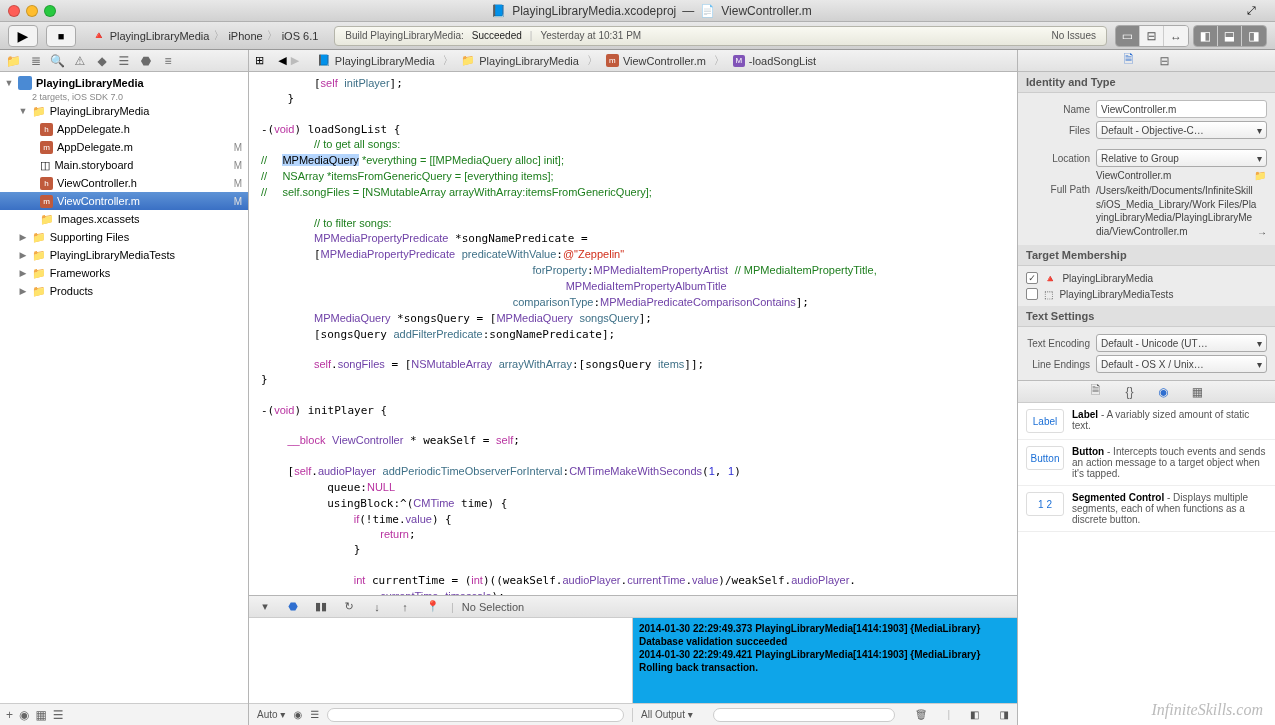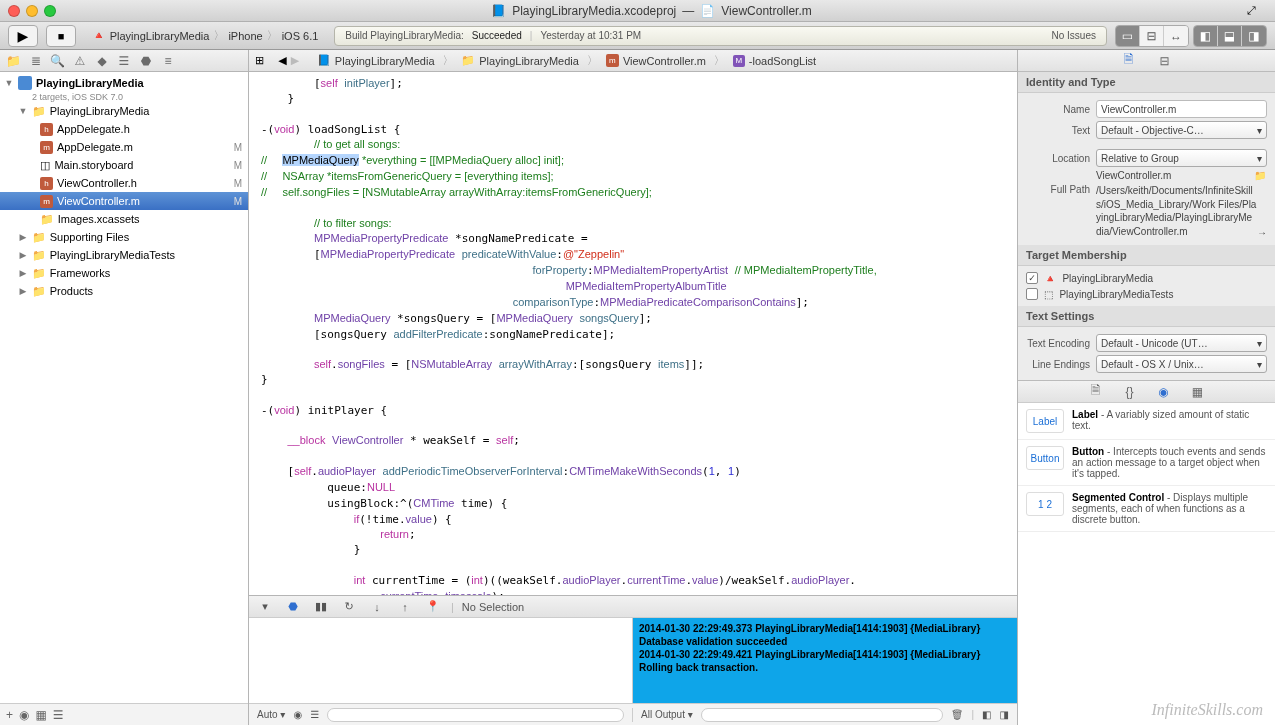--- a/index.html
+++ b/index.html
@@ -67,21 +67,21 @@
 
 .debug-area { height: 130px; border-top: 1px solid #b5b5b5; display: flex; flex-direction: column; }
 .debug-toolbar { height: 22px; background: linear-gradient(#f2f2f2, #e2e2e2); border-bottom: 1px solid #ccc; display: flex; align-items: center; padding: 0 6px; gap: 8px; font-size: 11px; color: #555; }
 .dbg-btn { width: 20px; height: 16px; display: flex; align-items: center; justify-content: center; font-size: 11px; }
 .debug-body { flex: 1; display: flex; }
 .vars-pane { width: 50%; border-right: 1px solid #ccc; background: #fff; }
 .console-pane { flex: 1; background: #0ea5e9; font-family: Menlo, monospace; font-size: 10px; padding: 4px 6px; line-height: 1.3; overflow: auto; }
 .console-pane b { color: #000; font-weight: bold; }
 .debug-footer { height: 22px; border-top: 1px solid #ccc; background: #f3f3f3; display: flex; align-items: center; font-size: 10px; color: #555; }
 .df-left { width: 50%; display: flex; align-items: center; padding: 0 8px; gap: 8px; border-right: 1px solid #ccc; }
-.df-right { flex: 1; display: flex; align-items: center; padding: 0 8px; gap: 8px; }
+.df-right { flex: 1; display: flex; align-items: center; padding: 0 8px; gap: 20px; }
 .filter-pill { flex: 1; height: 14px; border: 1px solid #ccc; border-radius: 8px; background: #fff; }
 
 
 .inspector { width: 257px; background: #ececec; display: flex; flex-direction: column; }
 .insp-tabs { height: 22px; background: linear-gradient(#f2f2f2, #e2e2e2); border-bottom: 1px solid #bbb; display: flex; align-items: center; justify-content: center; gap: 20px; }
 .insp-tab { width: 16px; height: 16px; display: flex; align-items: center; justify-content: center; color: #666; font-size: 12px; }
 .insp-section-title { padding: 4px 8px; font-size: 11px; font-weight: bold; color: #555; background: #e0e0e0; border-bottom: 1px solid #ccc; }
 .insp-body { padding: 4px 8px; font-size: 10px; color: #444; }
 .insp-row { display: flex; align-items: center; margin: 3px 0; gap: 6px; justify-content: flex-end; }
 .insp-label { width: 64px; text-align: right; color: #555; }
@@ -346,21 +346,21 @@
       <div class="insp-tab" style="color:#2f6fd0">🗎</div>
       <div class="insp-tab">⊟</div>
     </div>
     <div class="insp-section-title">Identity and Type</div>
     <div class="insp-body">
       <div class="insp-row">
         <div class="insp-label">Name</div>
         <div class="insp-field">ViewController.m</div>
       </div>
       <div class="insp-row">
-        <div class="insp-label">Text</div>
+        <div class="insp-label">Files</div>
         <div class="insp-select">
             <span>Default - Objective-C…</span>
             <span>▾</span>
           </div>
       </div>
       <div class="insp-row" style="margin-top:10px">
         <div class="insp-label">Location</div>
         <div class="insp-select">
             <span>Relative to Group</span>
             <span>▾</span>

